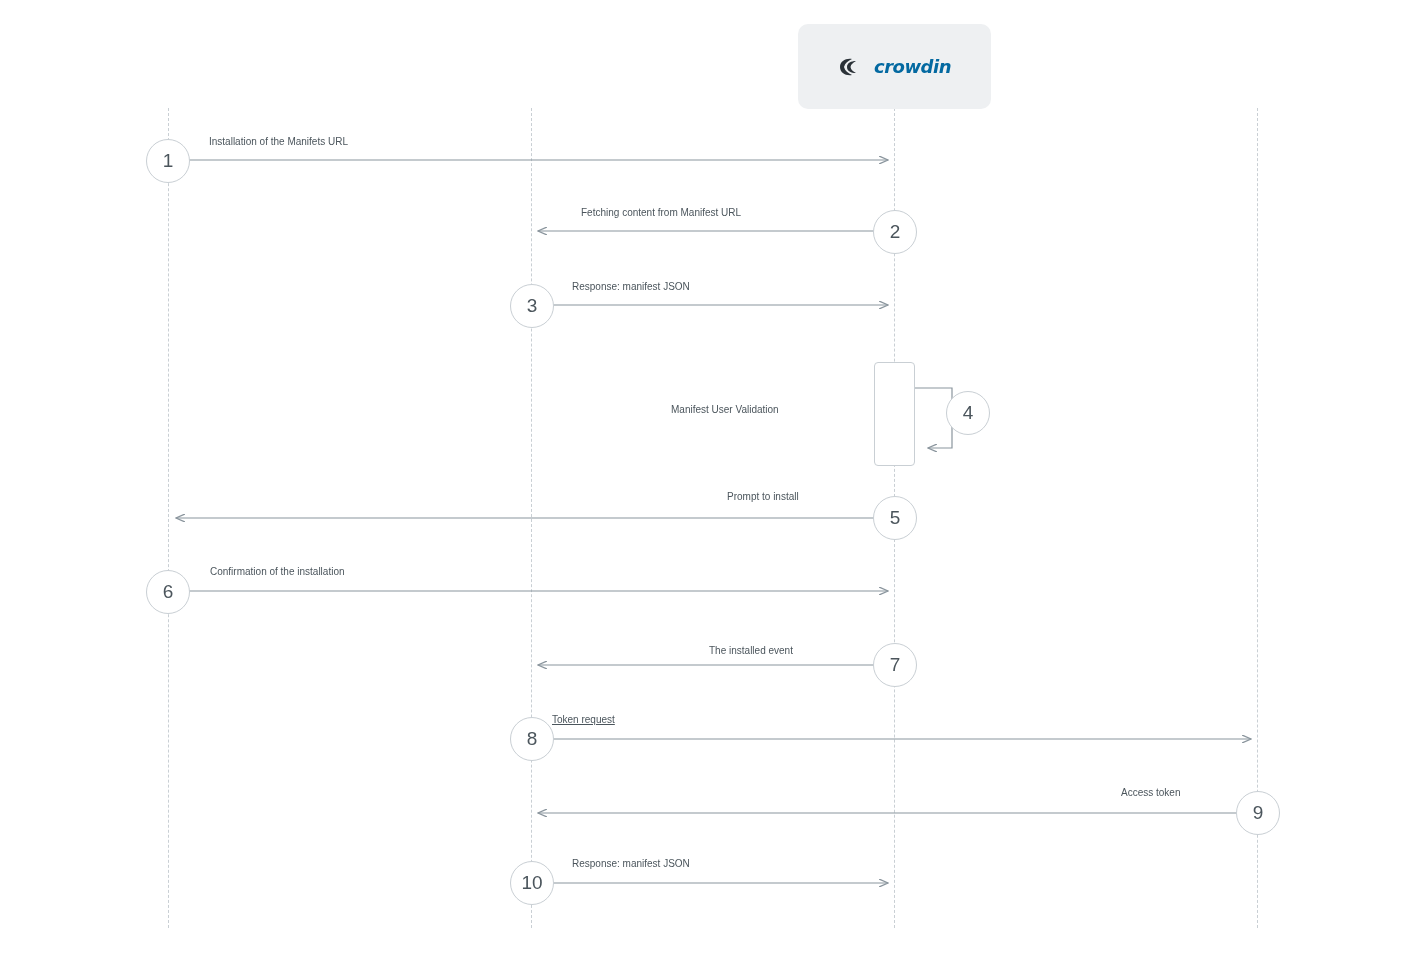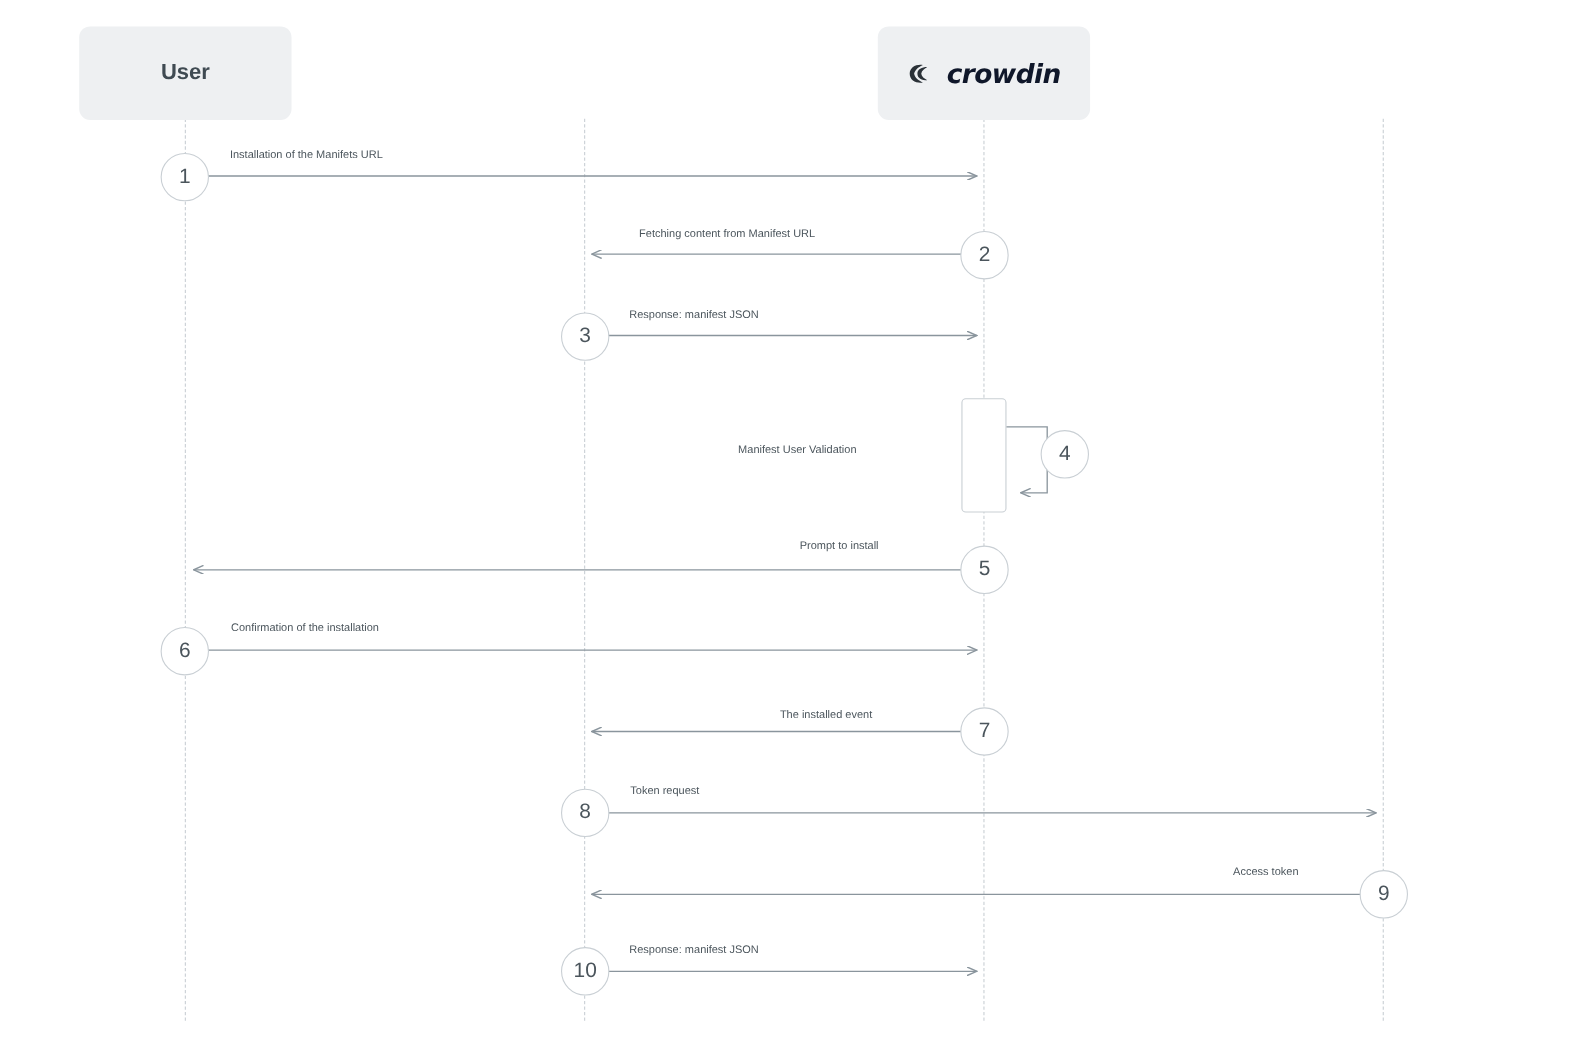--- a/index.html
+++ b/index.html
@@ -82,40 +82,37 @@
     pointer-events: none;
   }
   .crowdin-logo {
     display: flex;
     align-items: center;
     justify-content: center;
     gap: 6px;
   }
   .crowdin-wordmark {
     font-family: "DejaVu Sans", sans-serif;
-    font-size: 24px;
+    font-size: 18px;
     font-weight: bold;
     font-style: italic;
     letter-spacing: -0.5px;
-    color: #0f172a;
+    color: #0369a1;
   }
 </style>
 </head>
 <body>
 
 <div id="diagram">
 
   <div class="lifeline" style="left:168px; top:108px; height:820px;"></div>
   <div class="lifeline" style="left:531px; top:108px; height:820px;"></div>
   <div class="lifeline" style="left:894px; top:108px; height:820px;"></div>
   <div class="lifeline" style="left:1257px; top:108px; height:820px;"></div>
 
-  <div class="actor-box" style="left:72px; top:24px; width:193px; height:85px;">
-    <div class="actor-label">User</div>
-  </div>
 
 
   <div class="actor-box" style="left:798px; top:24px; width:193px; height:85px;">
     <div class="crowdin-logo">
       <svg width="30" height="24" viewBox="0 0 30 24">
         <path d="M2 12 C2 6, 8 3, 14 4 C10 6, 7 8, 6 12 C7 16, 10 18, 14 20 C8 21, 2 18, 2 12 Z" fill="#2b3238"></path>
         <path d="M9 12 C9 8, 13 6, 18 6 C15 8, 13 9, 12.5 12 C13 15, 15 16, 18 18 C13 18, 9 16, 9 12 Z" fill="#2b3238"></path>
       </svg>
       <span class="crowdin-wordmark">crowdin</span>
     </div>
@@ -155,21 +152,21 @@
     <line x1="532" y1="883" x2="888" y2="883" stroke="#8a959d" stroke-width="1.2" marker-end="url(#arrowR)"></line>
   </svg>
 
   <div class="msg-label right" style="left:209px; top:136px;">Installation of the Manifets URL</div>
   <div class="msg-label left" style="left:581px; top:207px;">Fetching content from Manifest URL</div>
   <div class="msg-label right" style="left:572px; top:281px;">Response: manifest JSON</div>
   <div class="msg-label right" style="left:671px; top:404px;">Manifest User Validation</div>
   <div class="msg-label left" style="left:727px; top:491px;">Prompt to install</div>
   <div class="msg-label right" style="left:210px; top:566px;">Confirmation of the installation</div>
   <div class="msg-label left" style="left:709px; top:645px;">The installed event</div>
-  <div class="msg-label right" style="left:573px; top:714px;">Token request</div>
+  <div class="msg-label right" style="left:552px; top:714px;text-decoration:underline;">Token request</div>
   <div class="msg-label left" style="left:1121px; top:787px;">Access token</div>
   <div class="msg-label right" style="left:572px; top:858px;">Response: manifest JSON</div>
 
   <div class="step-num" style="left:146px; top:139px;">1</div>
   <div class="step-num" style="left:873px; top:210px;">2</div>
   <div class="step-num" style="left:510px; top:284px;">3</div>
   <div class="step-num" style="left:946px; top:391px;">4</div>
   <div class="step-num" style="left:873px; top:496px;">5</div>
   <div class="step-num" style="left:146px; top:570px;">6</div>
   <div class="step-num" style="left:873px; top:643px;">7</div>

